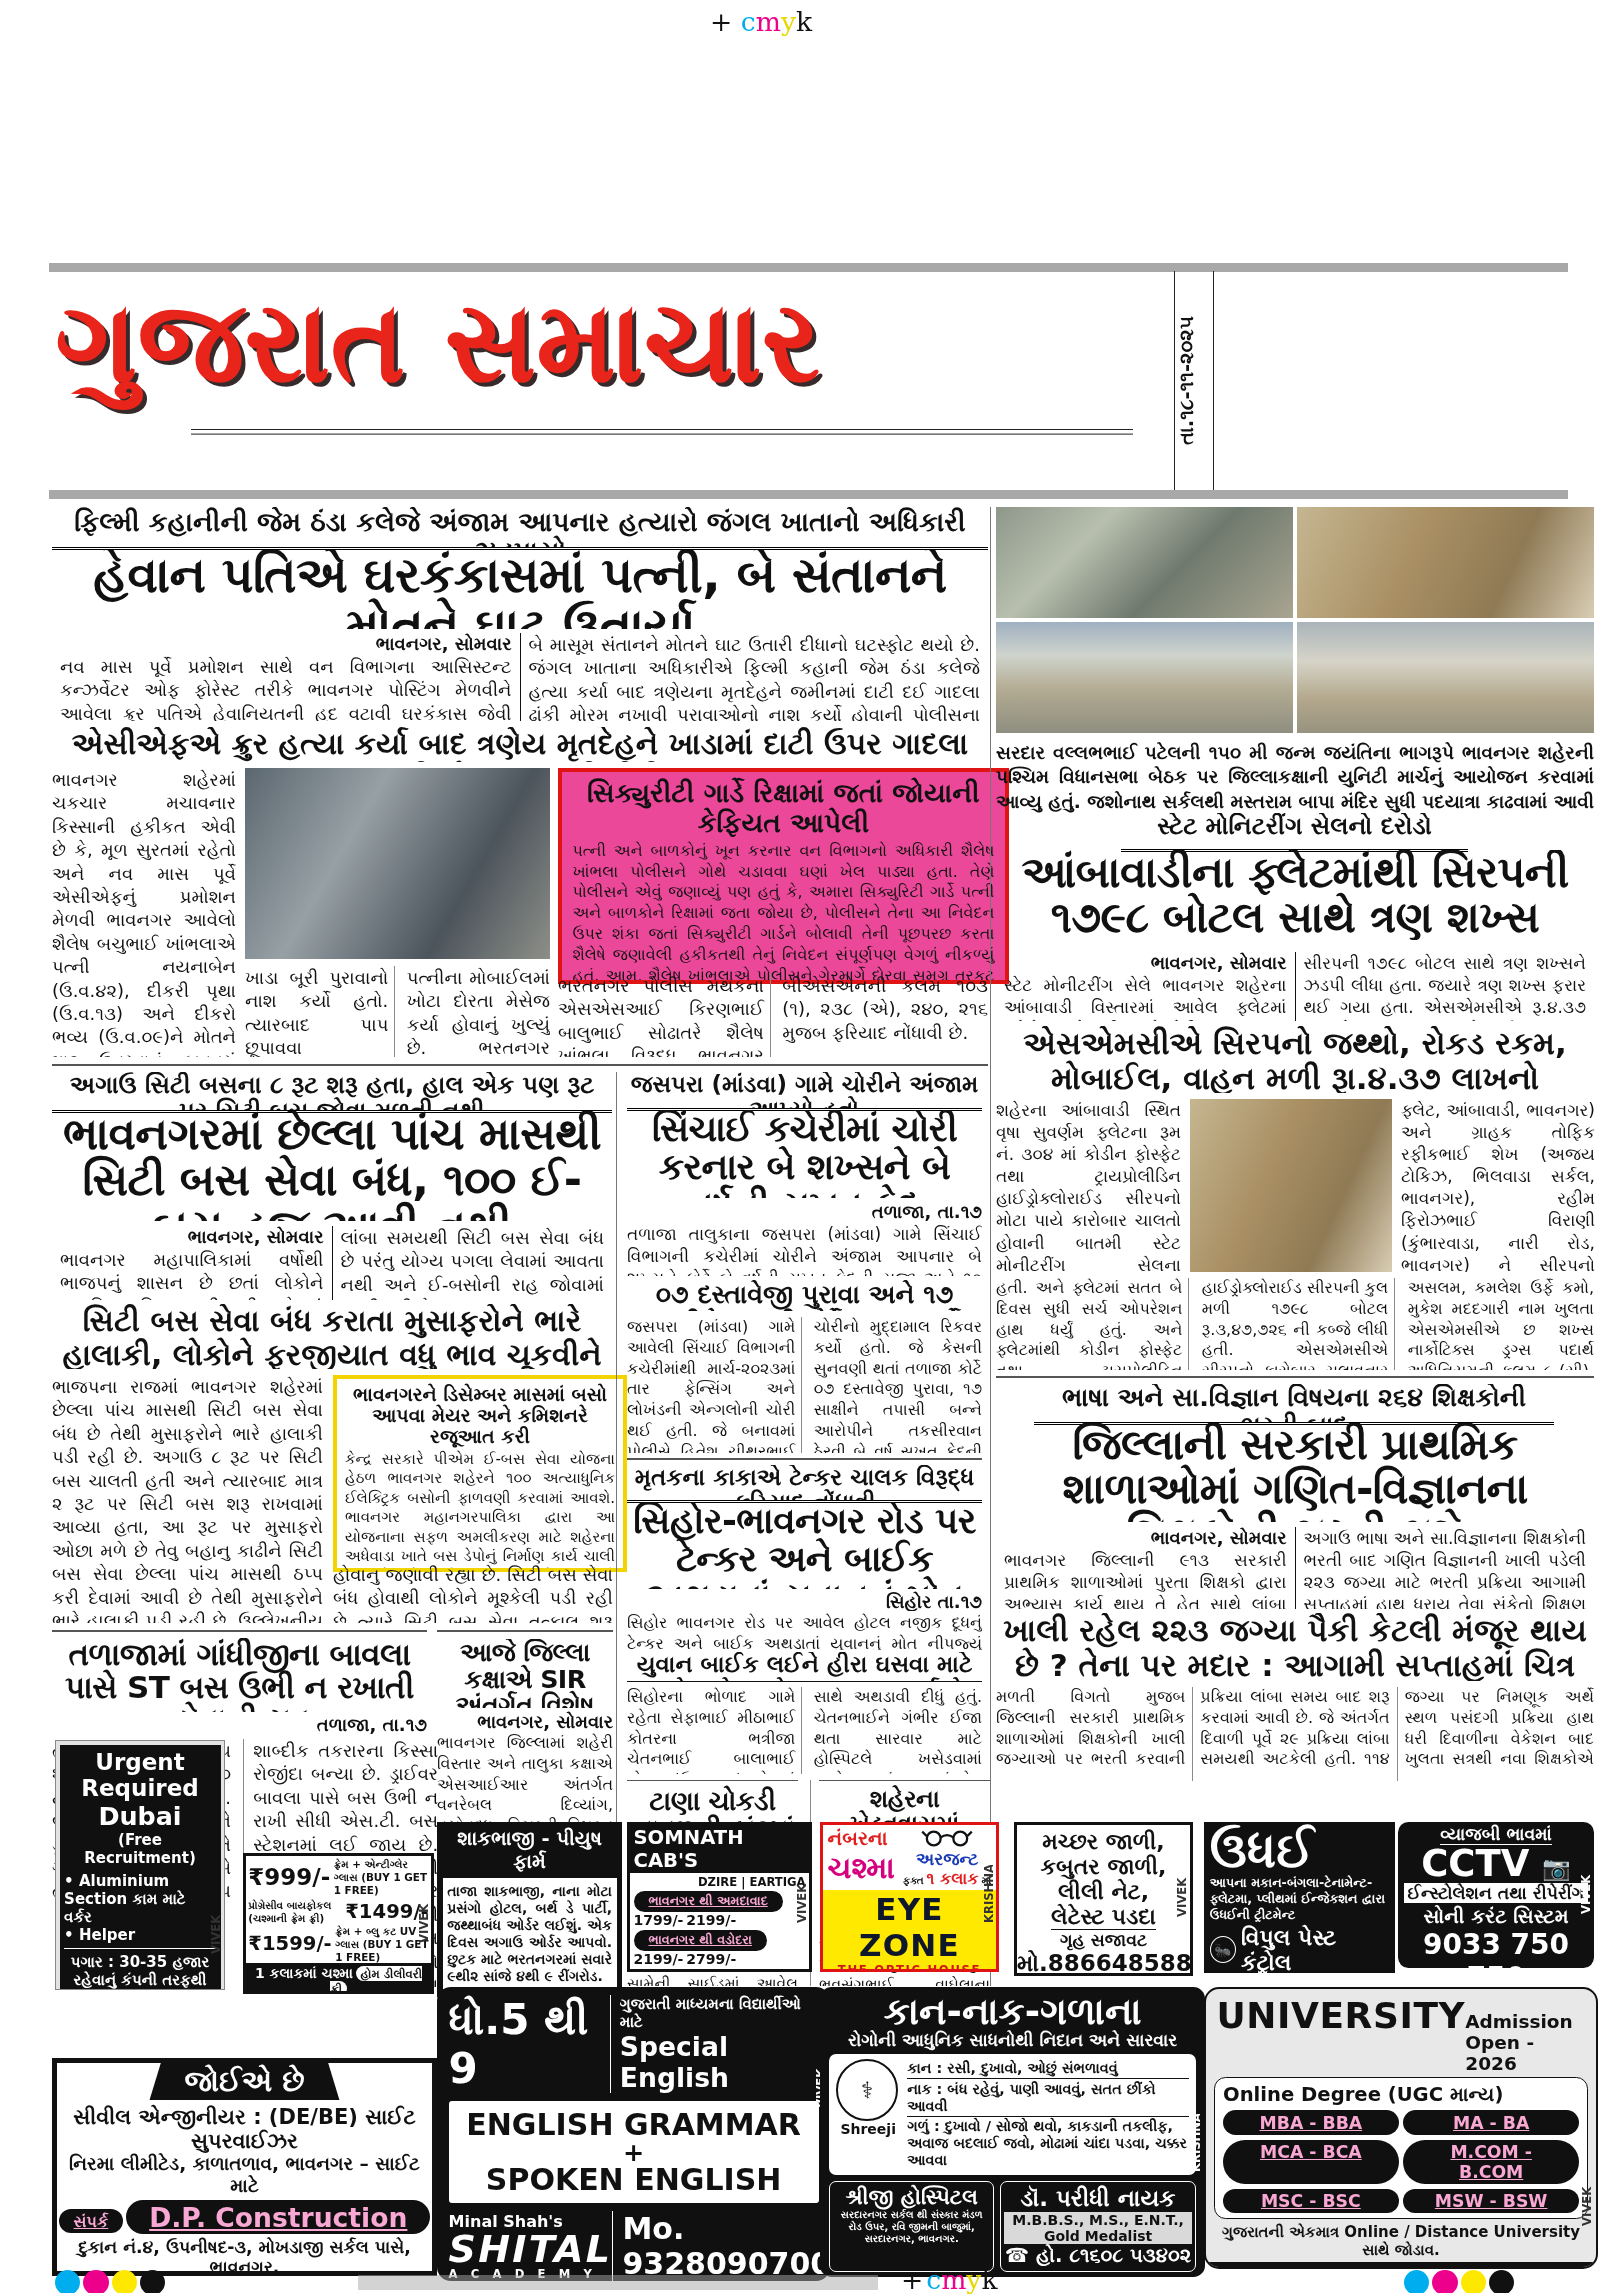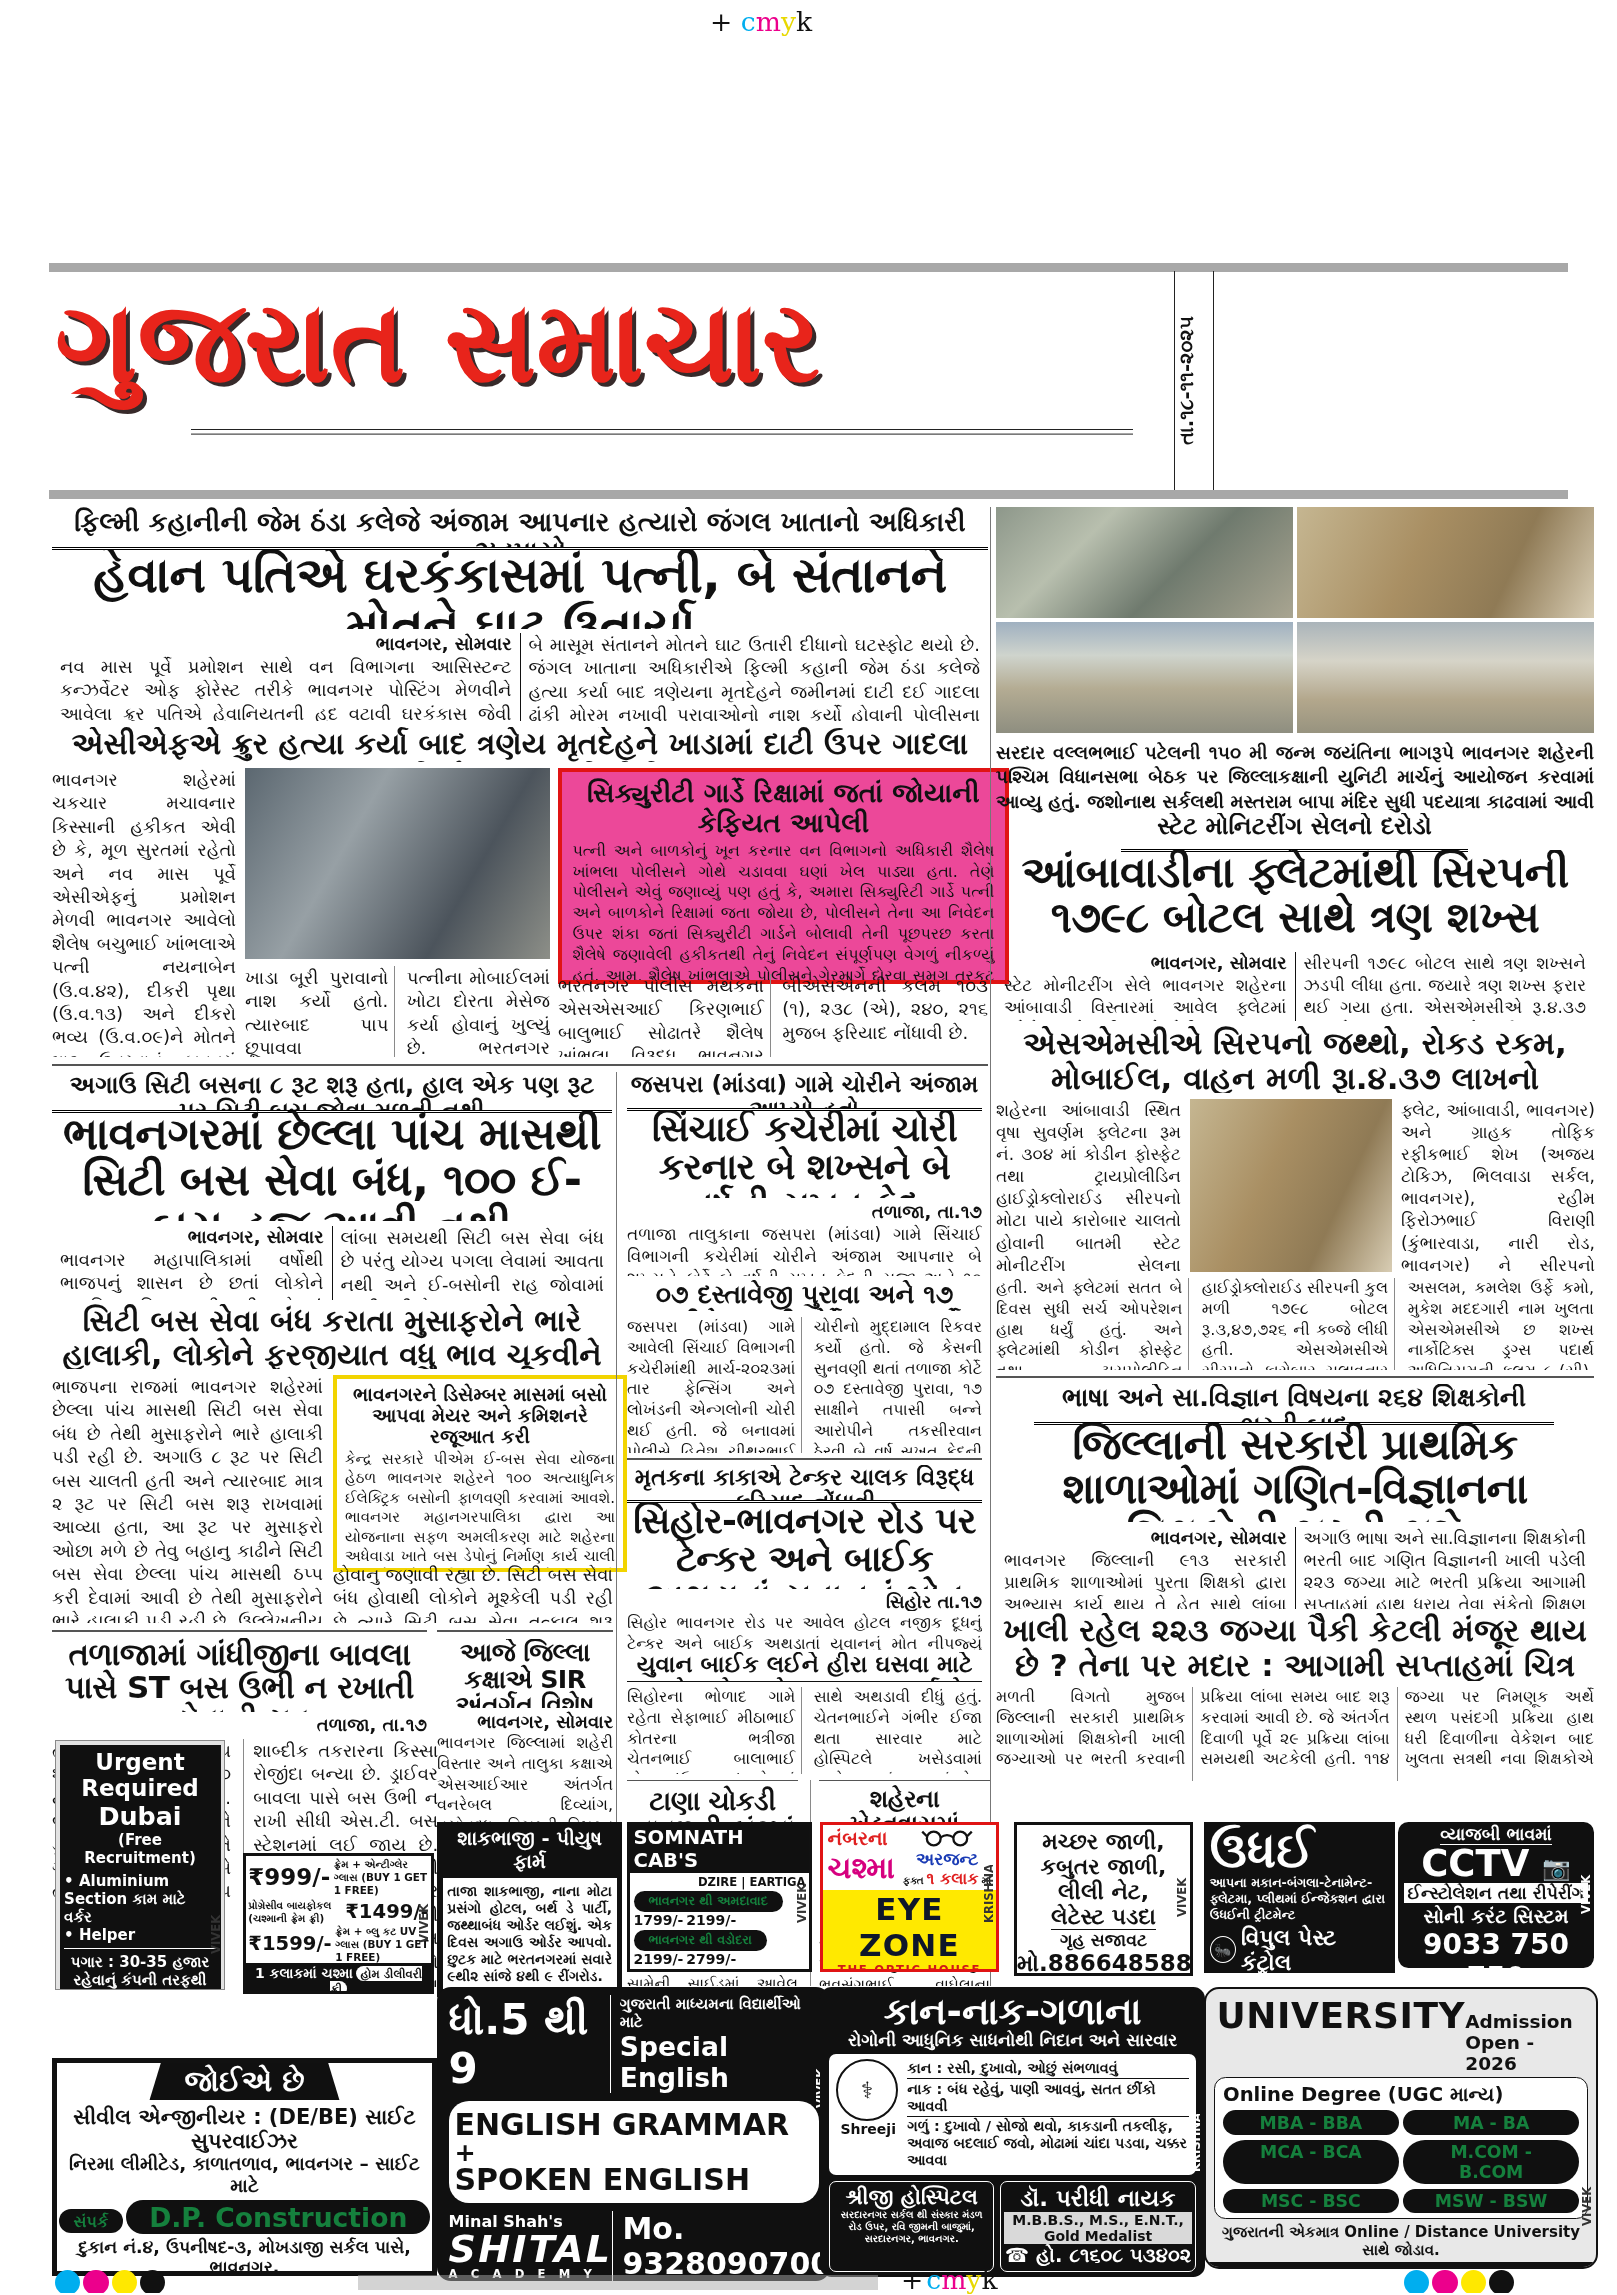--- a/index.html
+++ b/index.html
@@ -21,21 +21,21 @@
   .ph{background:linear-gradient(135deg,#8d978a 0%,#b8bfae 30%,#6f7a6e 60%,#a9a591 100%);}
   .ph2{background:linear-gradient(120deg,#5b6770 0%,#97a0a5 35%,#4c545c 70%,#8d8f88 100%);}
   .ph3{background:linear-gradient(115deg,#c5b691 0%,#a98f63 40%,#8f7a55 70%,#d8cdb4 100%);}
   .phc{background:linear-gradient(180deg,#9fb0c0 0%,#cfd4cd 30%,#b4ac93 60%,#8e8e80 100%);}
   .redbox{border:4.6px solid #e01414;background:#ec4899;}
   .yelbox{border:4.6px solid #f2d400;background:#fff;}
   .vtext{writing-mode:vertical-rl;transform:rotate(180deg);font-weight:bold;}
   .tiny{font-size:11.6px;font-weight:bold;color:#333;}
   .adblk{background:#101010;color:#fff;}
   .adwht{background:#fff;border:3.5px solid #111;}
-  .pill{background:#101010;color:#15803d;border-radius:23px;display:inline-block;padding:2.3px 15px;font-weight:bold;}
+  .pill{background:#101010;color:#f9a8d4;border-radius:23px;display:inline-block;padding:2.3px 15px;font-weight:bold;text-decoration:underline;}
   .dot{width:36px;height:36px;border-radius:50%;display:inline-block;}
   .rule{background:#555;}
   .cmyk span{font-family:"DejaVu Serif","Liberation Serif",serif;font-size:26.6px;}
 </style>
 </head>
 <body>
 
 <div class="sheet">
 
   <div class="abs cmyk" style="left:710px;top:5.8px;width:231px;height:40px;font-size:26.6px;">
@@ -327,21 +327,21 @@
   </div>
 
   <div class="abs adblk" style="left:437px;top:1987px;width:370px;height:278px;border-radius:14px;padding:8px 11.6px;">
     <div style="display:flex;align-items:center;">
       <div style="font-size:42px;font-weight:bold;">ધો.5 થી 9</div>
       <div style="margin-left:auto;text-align:left;border-left:1.7px solid #fff;padding-left:9.2px;">
         <div style="font-size:15px;font-weight:bold;">ગુજરાતી માધ્યમના વિદ્યાર્થીઓ માટે</div>
         <div style="font-size:26.6px;font-weight:bold;">Special English</div>
       </div>
     </div>
-    <div style="background:#fff;color:#111;border-radius:20px;text-align:left;margin-top:8px;padding:5.8px;">
+    <div style="background:#fff;color:#111;border-radius:3px;text-align:center;margin-top:8px;padding:5.8px;">
       <div style="font-size:30px;font-weight:bold;">ENGLISH GRAMMAR</div>
       <div style="font-size:25.4px;font-weight:bold;line-height:.8;">+</div>
       <div style="font-size:30px;font-weight:bold;">SPOKEN ENGLISH</div>
     </div>
     <div style="display:flex;align-items:flex-end;margin-top:8px;">
       <div>
         <div style="font-size:16px;font-weight:bold;">Minal Shah's</div>
         <div style="font-size:38px;font-weight:bold;letter-spacing:2.3px;line-height:.95;font-style:italic;">SHITAL</div>
         <div style="font-size:11.6px;font-weight:bold;letter-spacing:4.6px;">A C A D E M Y</div>
       </div>

